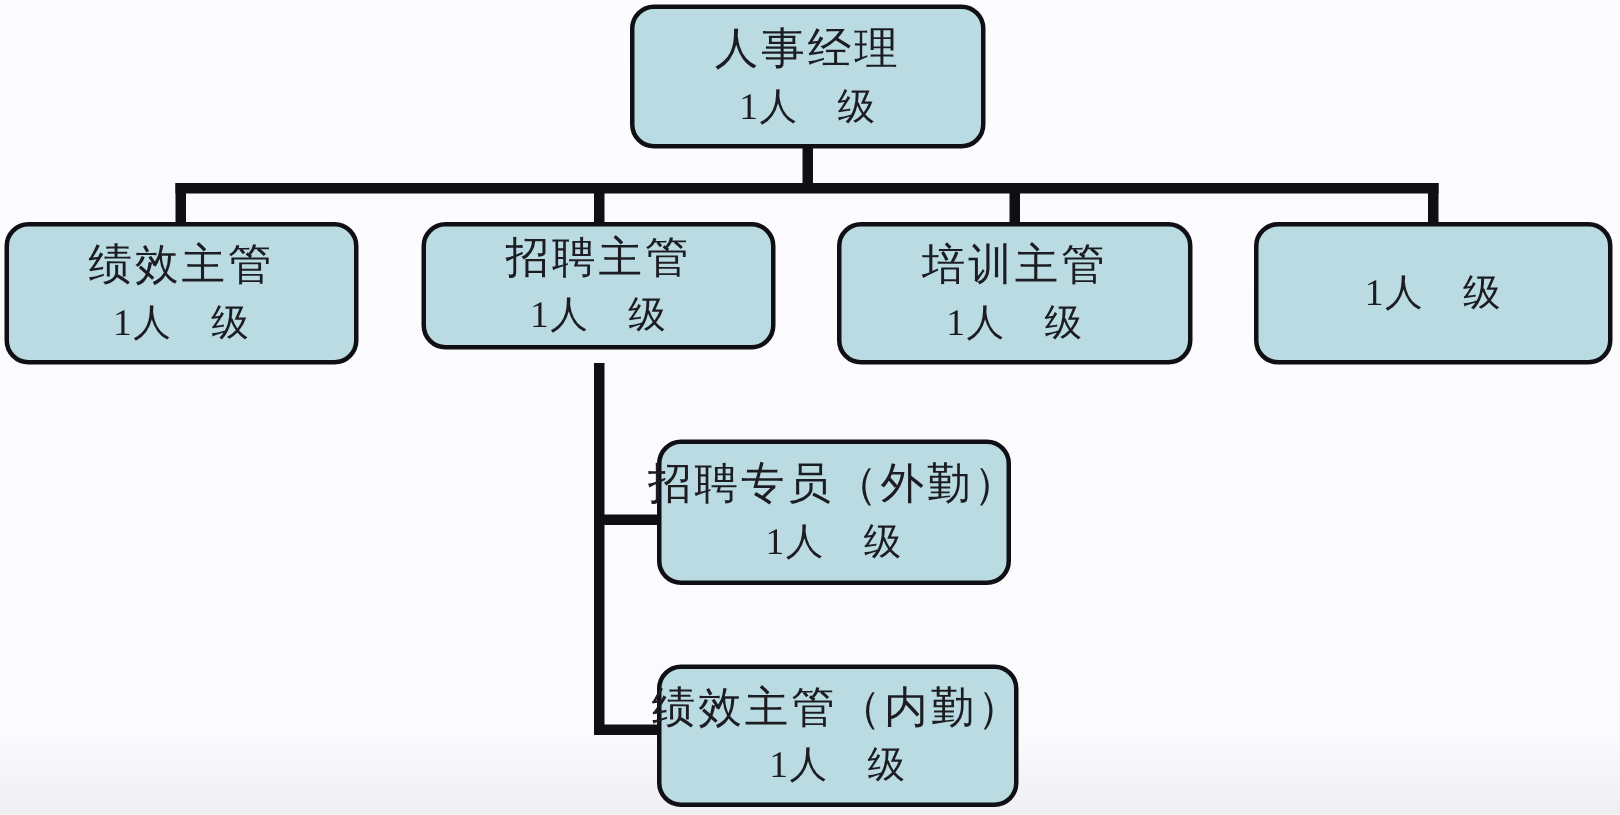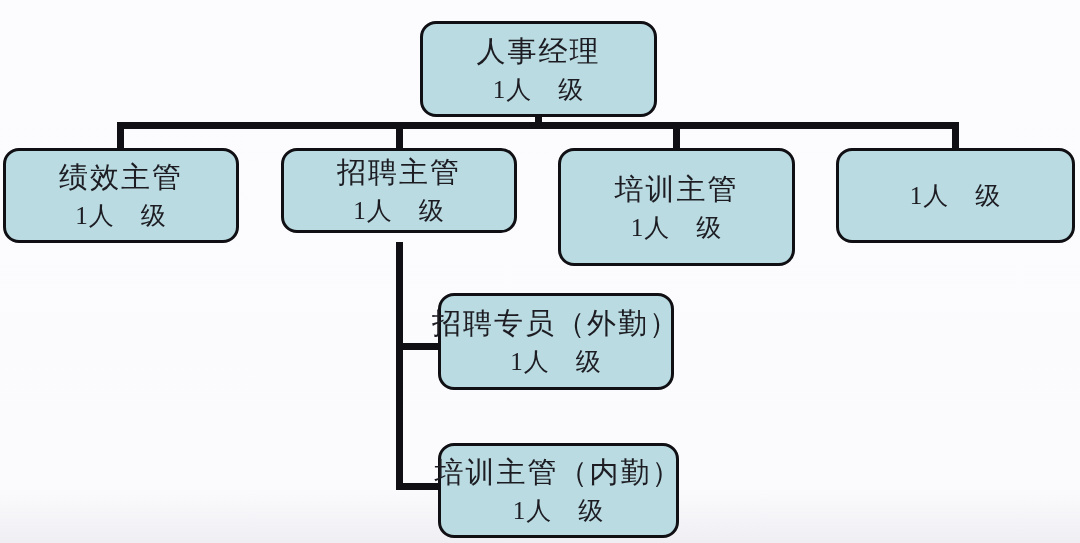--- a/index.html
+++ b/index.html
@@ -39,24 +39,24 @@
     line-height: 1;
     letter-spacing: 1px;
     white-space: nowrap;
   }
   .line {
     position: absolute;
     background: #101014;
     z-index: 1;
   }
   
-  .n-hr        { left: 420px; top: 21px;   width: 237px; height: 96px; }
+  .n-hr        { left: 420px; top: 3px;   width: 237px; height: 96px; }
   .n-perf      { left: 3px;   top: 148px; width: 236px; height: 95px; }
   .n-recruit   { left: 281px; top: 148px; width: 236px; height: 85px; }
-  .n-train     { left: 558px; top: 148px; width: 237px; height: 118px; }
+  .n-train     { left: 558px; top: 148px; width: 237px; height: 95px; }
   .n-comp      { left: 836px; top: 148px; width: 239px; height: 95px; }
   .n-field     { left: 438px; top: 293px; width: 236px; height: 97px; }
   .n-office    { left: 438px; top: 443px; width: 241px; height: 95px; }
   
   .c-top-stem  { left: 535px; top: 98px;  width: 7px;   height: 28px; }
   .c-main-h    { left: 117px; top: 122px; width: 842px; height: 7px;  }
   .c-drop-1    { left: 117px; top: 122px; width: 7px;   height: 27px; }
   .c-drop-2    { left: 396px; top: 122px; width: 7px;   height: 27px; }
   .c-drop-3    { left: 673px; top: 122px; width: 7px;   height: 27px; }
   .c-drop-4    { left: 952px; top: 122px; width: 7px;   height: 27px; }
@@ -102,17 +102,17 @@
   <div class="node n-comp">
     <span class="node-sub">1人　级</span>
   </div>
 
   <div class="node n-field">
     <span class="node-title">招聘专员（外勤）</span>
     <span class="node-sub">1人　级</span>
   </div>
 
   <div class="node n-office">
-    <span class="node-title">培训主管（内勤）</span>
+    <span class="node-title">绩效主管（内勤）</span>
     <span class="node-sub">1人　级</span>
   </div>
 
 </div>
 
 </body></html>

